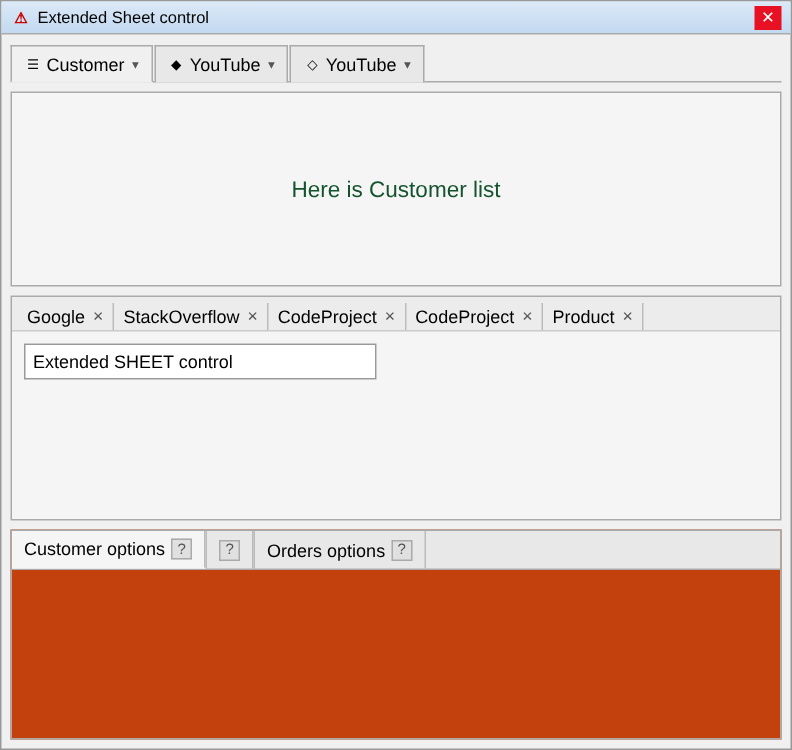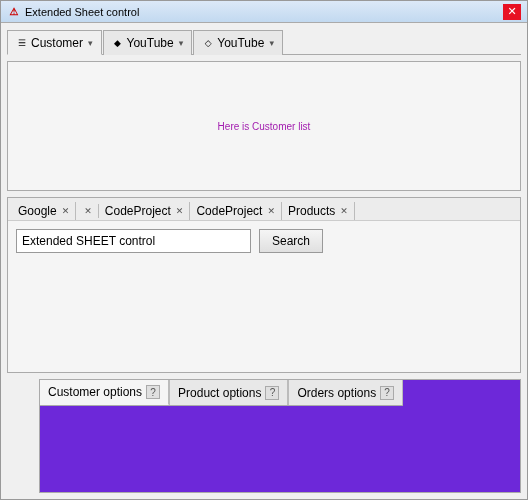--- a/index.html
+++ b/index.html
@@ -129,27 +129,27 @@
 
     
     .customer-panel {
       height: 130px;
       display: flex;
       align-items: center;
       justify-content: center;
     }
 
     .customer-panel-text {
-      color: #a21caf;
-      font-size: 10px;
+      color: #14532d;
+      font-size: 15px;
     }
 
     
     .browser-tabs-panel {
-      height: 176px;
+      height: 150px;
       display: flex;
       flex-direction: column;
       overflow: hidden;
     }
 
     .browser-tab-strip {
       display: flex;
       align-items: center;
       border-bottom: 1px solid #ccc;
       padding: 4px 4px 0 4px;
@@ -198,25 +198,24 @@
       padding: 3px 12px;
       height: 24px;
       cursor: pointer;
       font-size: 12px;
     }
 
     
     .bottom-section {
       flex: 1;
       display: flex;
-      flex-direction: row;
+      flex-direction: column;
       border: 1px solid #aaa;
-      background: #6d28d9;
+      background: #c2410c;
       overflow: hidden;
-      margin-left: 32px;
     }
 
     .options-tab-strip {
       display: flex;
       align-items: stretch;
       border-bottom: 1px solid #aaa;
       flex-shrink: 0;
       height: 26px;
       background: #e8e8e8;
     }
@@ -297,53 +296,52 @@
       <span class="customer-panel-text">Here is Customer list</span>
     </div>
 
     <div class="panel-box browser-tabs-panel">
       <div class="browser-tab-strip">
         <div class="browser-tab">
           <span>Google</span>
           <span class="browser-tab-close">✕</span>
         </div>
         <div class="browser-tab">
+          <span>StackOverflow</span>
           <span class="browser-tab-close">✕</span>
         </div>
         <div class="browser-tab">
           <span>CodeProject</span>
           <span class="browser-tab-close">✕</span>
         </div>
         <div class="browser-tab">
           <span>CodeProject</span>
           <span class="browser-tab-close">✕</span>
         </div>
         <div class="browser-tab">
-          <span>Products</span>
+          <span>Product</span>
           <span class="browser-tab-close">✕</span>
         </div>
       </div>
       <div class="browser-content">
         <input class="search-input" type="text" value="Extended SHEET control" style="">
-        <button class="search-button">Search</button>
       </div>
     </div>
 
     <div class="bottom-section">
       <div class="options-tab-strip">
 
         <div class="options-tab active">
           <span>Customer options</span>
           <span class="options-tab-help">?</span>
         </div>
 
         <div class="options-tab-divider"></div>
 
         <div class="options-tab">
-          <span>Product options</span>
           <span class="options-tab-help">?</span>
         </div>
 
         <div class="options-tab-divider"></div>
 
         <div class="options-tab">
           <span>Orders options</span>
           <span class="options-tab-help">?</span>
         </div>
 

